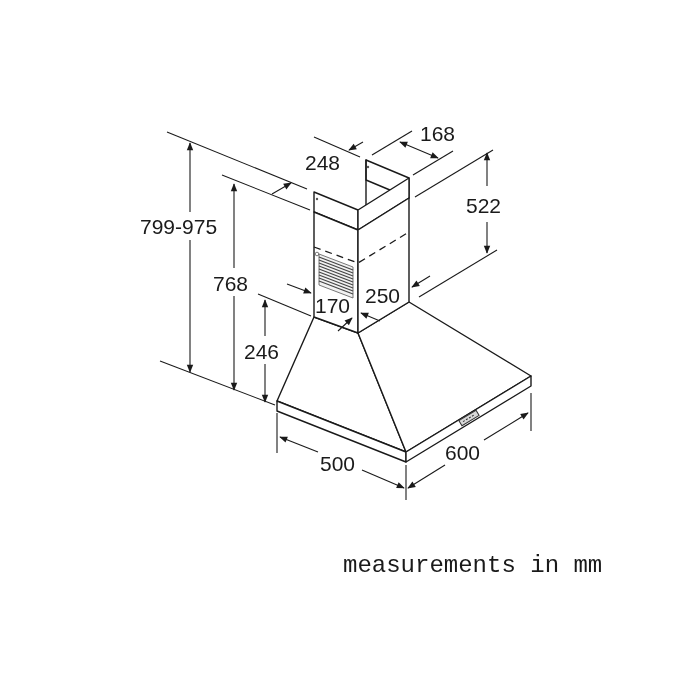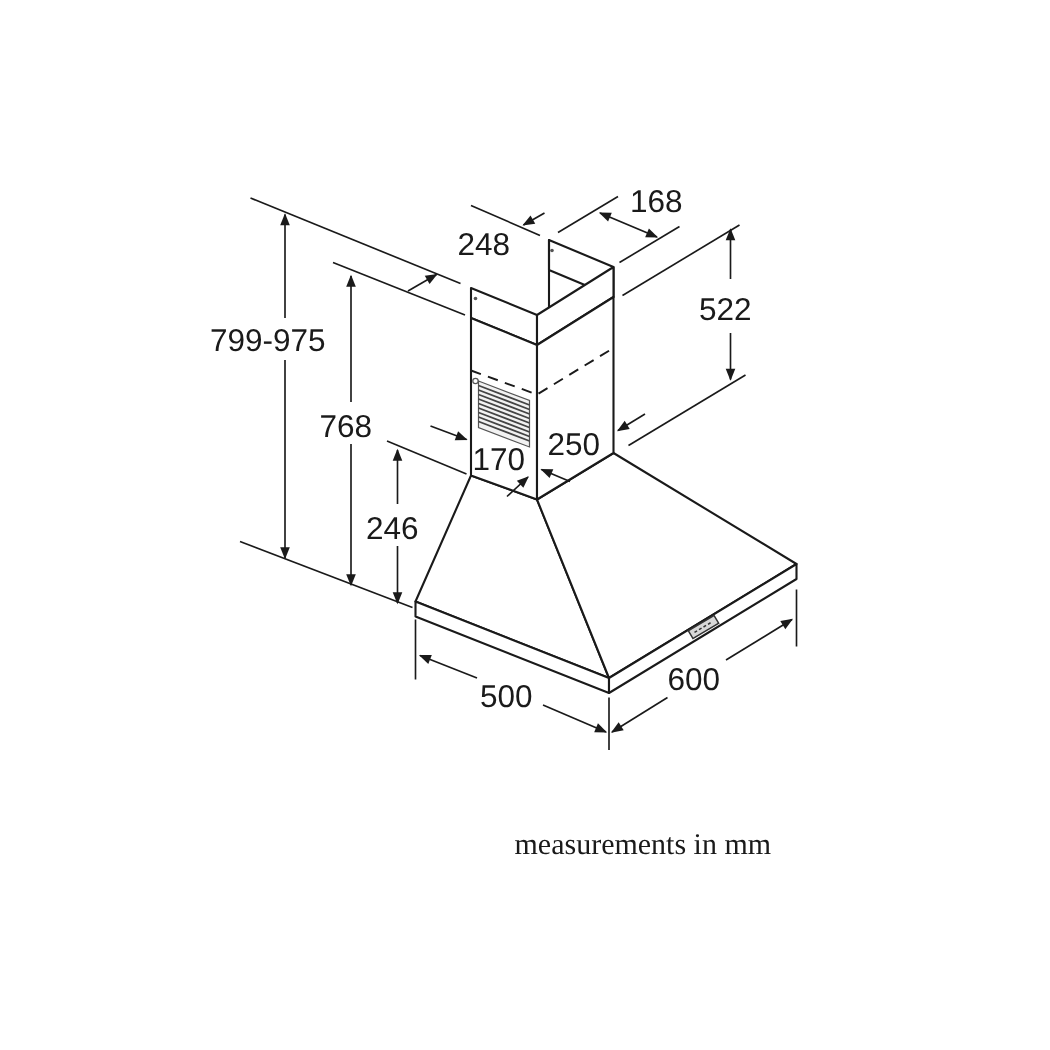--- a/index.html
+++ b/index.html
@@ -4,21 +4,21 @@
   <style>
     html, body { margin: 0; padding: 0; background: #ffffff; }
     body { width: 700px; height: 700px; position: relative; overflow: hidden; }
     #diagram { position: absolute; left: 0; top: 0; width: 700px; height: 700px; }
     .ln { stroke: #1a1a1a; stroke-width: 1.4; fill: none; stroke-linecap: round; stroke-linejoin: round; }
     .thin { stroke: #1a1a1a; stroke-width: 1.1; fill: none; }
     .dash { stroke: #1a1a1a; stroke-width: 1.3; fill: none; stroke-dasharray: 7 5; }
     .face { fill: #ffffff; stroke: #1a1a1a; stroke-width: 1.4; stroke-linejoin: round; }
     .arrowhead { fill: #1a1a1a; }
     .dimtxt { font-family: "Liberation Sans", sans-serif; font-size: 21px; fill: #1a1a1a; }
-    .caption { position: absolute; left: 343px; top: 552px; font-family: Liberation Serif, serif; font-size: 20px; color: #1a1a1a; white-space: nowrap; }
+    .caption { position: absolute; left: 343px; top: 552px; font-family: Liberation Mono, monospace; font-size: 24px; color: #1a1a1a; white-space: nowrap; }
     .grille { stroke: #444; stroke-width: 1.2; }
   </style>
 </head>
 <body>
 
 <svg id="diagram" viewBox="0 0 700 700" xmlns="http://www.w3.org/2000/svg">
   <defs>
     <marker id="ah" viewBox="0 0 10 10" refX="9" refY="5" markerWidth="10" markerHeight="8" orient="auto-start-reverse" markerUnits="userSpaceOnUse">
       <path d="M0,1 L10,5 L0,9 Z" class="arrowhead"></path>
     </marker>

